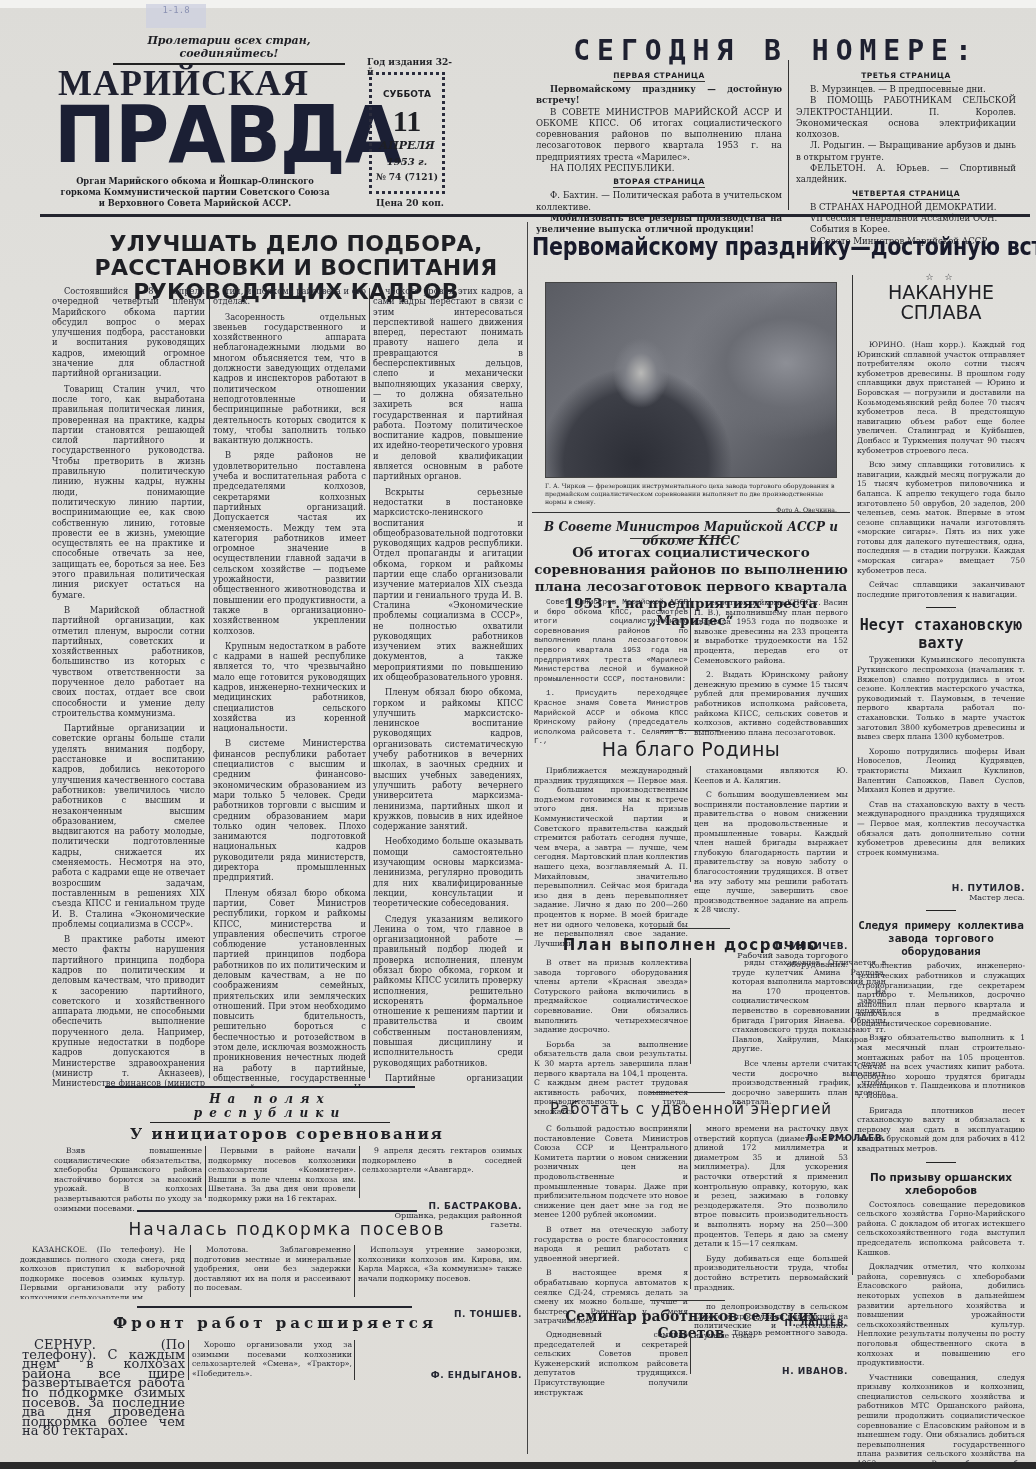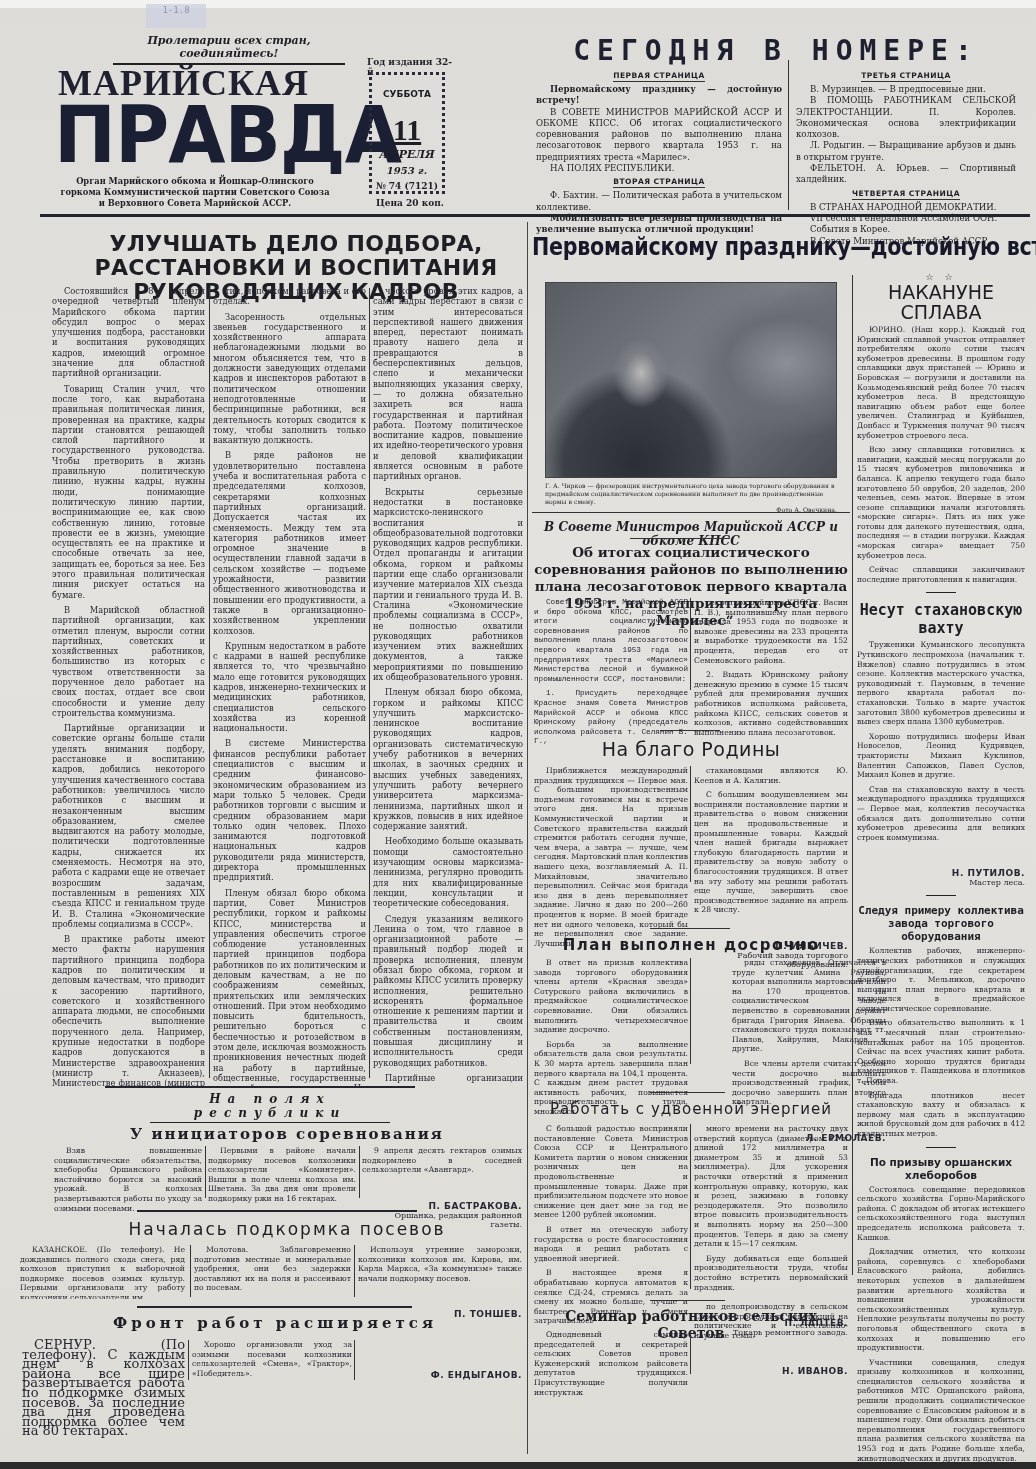--- a/index.html
+++ b/index.html
@@ -37,21 +37,21 @@
   .organ {
     left:60px; top:176px; width:270px; font: bold 8.3px "DejaVu Serif", serif;
     text-align:center; line-height:11px;
   }
   .year { left:367px; top:57px; width:90px; font: bold 9px "DejaVu Serif", serif; }
   .datebox {
     left:369px; top:72px; width:76px; height:122px; border:3px dotted #2a2c3c;
     text-align:center; padding-top:14px;
   }
   .datebox .dow { font: bold 9px "DejaVu Sans", sans-serif; }
-  .datebox .day { font: bold 30px "Liberation Serif", serif; line-height:32px; margin-top:15px;text-decoration:underline; }
+  .datebox .day { font: bold 30px "Liberation Serif", serif; line-height:32px; margin-top:6px; }
   .datebox .mon { font: italic bold 11px "DejaVu Serif", serif; margin-top:2px; }
   .datebox .yr { font: italic bold 10px "DejaVu Serif", serif; margin-top:4px; }
   .datebox .num { font: bold 9px "DejaVu Serif", serif; margin-top:5px; }
   .price { left:370px; top:198px; width:80px; text-align:center; font: bold 9px "DejaVu Serif", serif; }
 
   .today-title {
     left:536px; top:34px; width:480px; font: bold 28px "DejaVu Sans Mono", monospace;
     letter-spacing:7px; text-align:center; color:#1e2030;
   }
   .toc-col { font-size:8.6px; line-height:11.3px; font-family:"DejaVu Serif", serif; }
@@ -302,21 +302,21 @@
   <div class="abs vline" style="left:690px; top:1330px; height:44px;"></div>
   <div class="abs col" style="left:694px; top:1302px; width:154px; font-size:7.7px; line-height:9.6px;">
     <p>по делопроизводству в сельском Совете и прослушали ряд лекций на политические и естественно-научные темы.</p>
     <div class="signature">Н. ИВАНОВ.</div>
   </div>
 
   <div class="abs vline" style="left:852px; top:275px; height:1000px;"></div>
   <div class="abs" style="left:857px; top:272px; width:168px;">
     <div class="stars">☆ ☆</div>
     <div style="font:19px 'DejaVu Sans',sans-serif; text-align:center; line-height:20px;">НАКАНУНЕ СПЛАВА</div>
-    <div class="col" style="font-size:7.6px; line-height:9.6px; margin-top:3px;">
+    <div class="col" style="font-size:7.6px; line-height:9.6px; margin-top:18px;">
       <p>ЮРИНО. (Наш корр.). Каждый год Юринский сплавной участок отправляет потребителям около сотни тысяч кубометров древесины. В прошлом году сплавщики двух пристаней — Юрино и Боровская — погрузили и доставили на Козьмодемьянский рейд более 70 тысяч кубометров леса. В предстоящую навигацию объем работ еще более увеличен. Сталинград и Куйбышев, Донбасс и Туркмения получат 90 тысяч кубометров строевого леса.</p>
       <p>Всю зиму сплавщики готовились к навигации, каждый месяц погружали до 15 тысяч кубометров пиловочника и баланса. К апрелю текущего года было изготовлено 50 оврубов, 20 заделов, 200 челеньев, семь маток. Впервые в этом сезоне сплавщики начали изготовлять «морские сигары». Пять из них уже готовы для далекого путешествия, одна, последняя — в стадии погрузки. Каждая «морская сигара» вмещает 750 кубометров леса.</p>
       <p>Сейчас сплавщики заканчивают последние приготовления к навигации.</p>
     </div>
     <div class="small-rule" style="width:30px;"></div>
     <div class="side-head">Несут стахановскую вахту</div>
     <div class="col" style="font-size:7.6px; line-height:9.6px; margin-top:3px;">
       <p>Труженики Кумьинского лесопункта Руткинского леспромхоза (начальник т. Вяжелов) славно потрудились в этом сезоне. Коллектив мастерского участка, руководимый т. Паумовым, в течение первого квартала работал по-стахановски. Только в марте участок заготовил 3800 кубометров древесины и вывез сверх плана 1300 кубометров.</p>
       <p>Хорошо потрудились шоферы Иван Новоселов, Леонид Кудрявцев, трактористы Михаил Куклинов, Валентин Сапожков, Павел Суслов, Михаил Конев и другие.</p>
       <p>Став на стахановскую вахту в честь международного праздника трудящихся — Первое мая, коллектив лесоучастка обязался дать дополнительно сотни кубометров древесины для великих строек коммунизма.</p>

